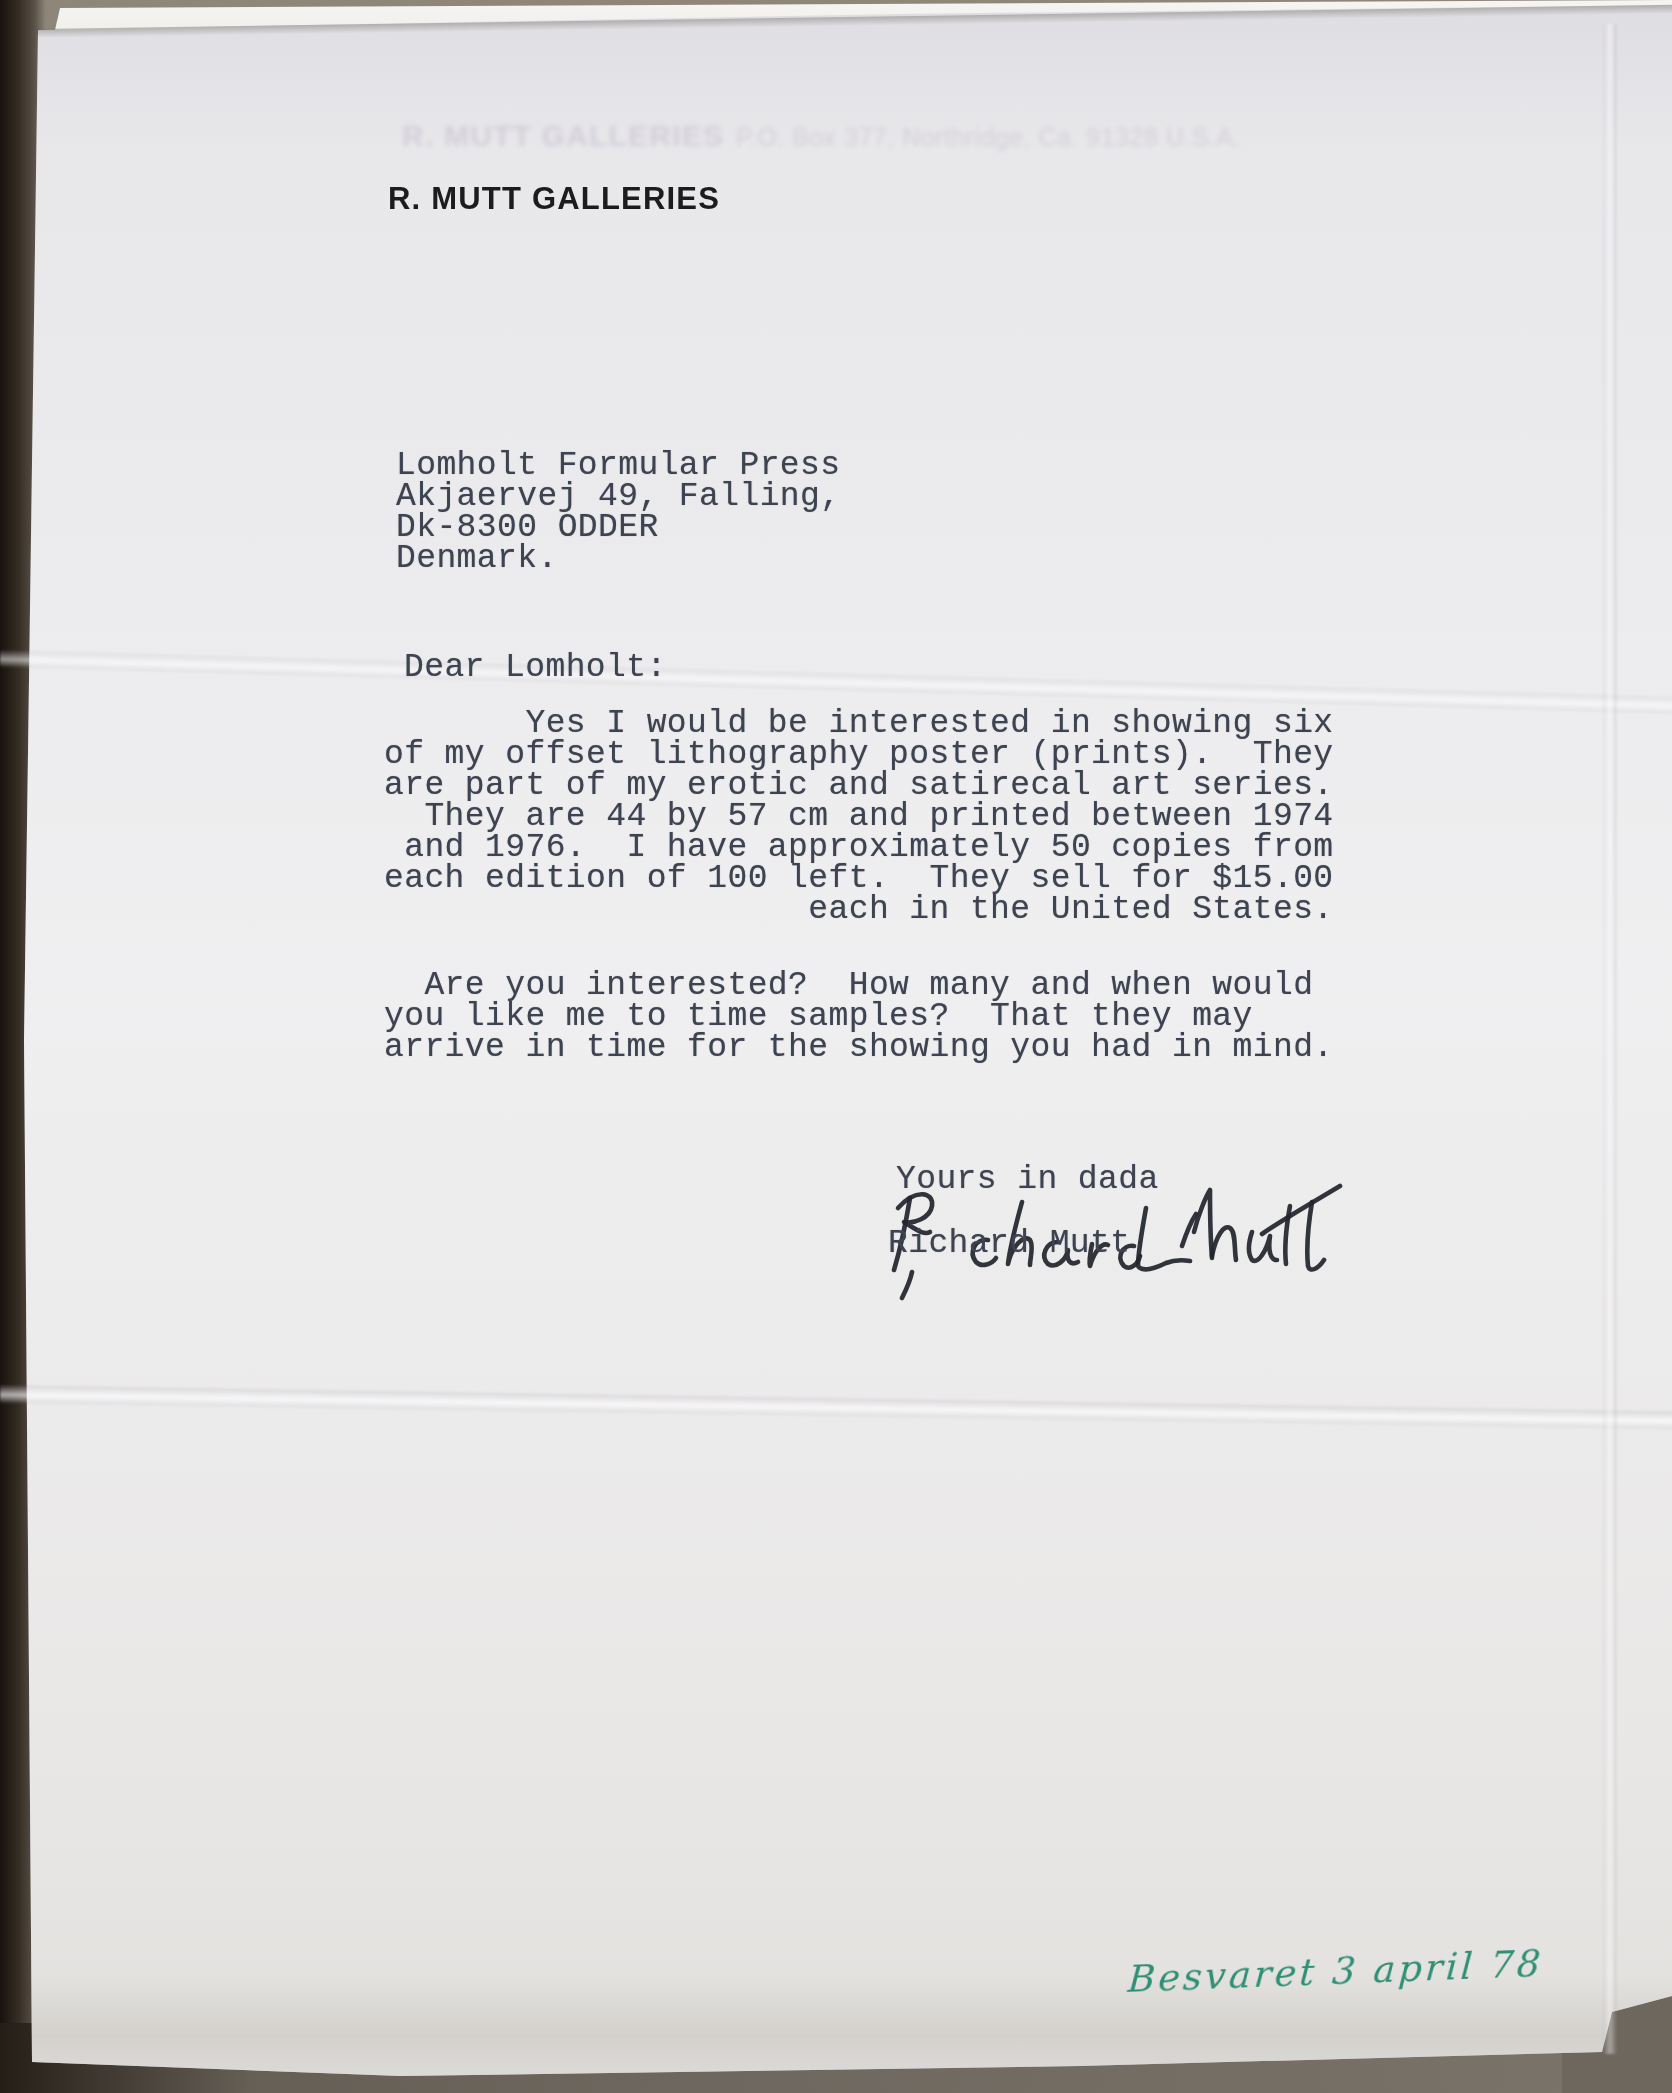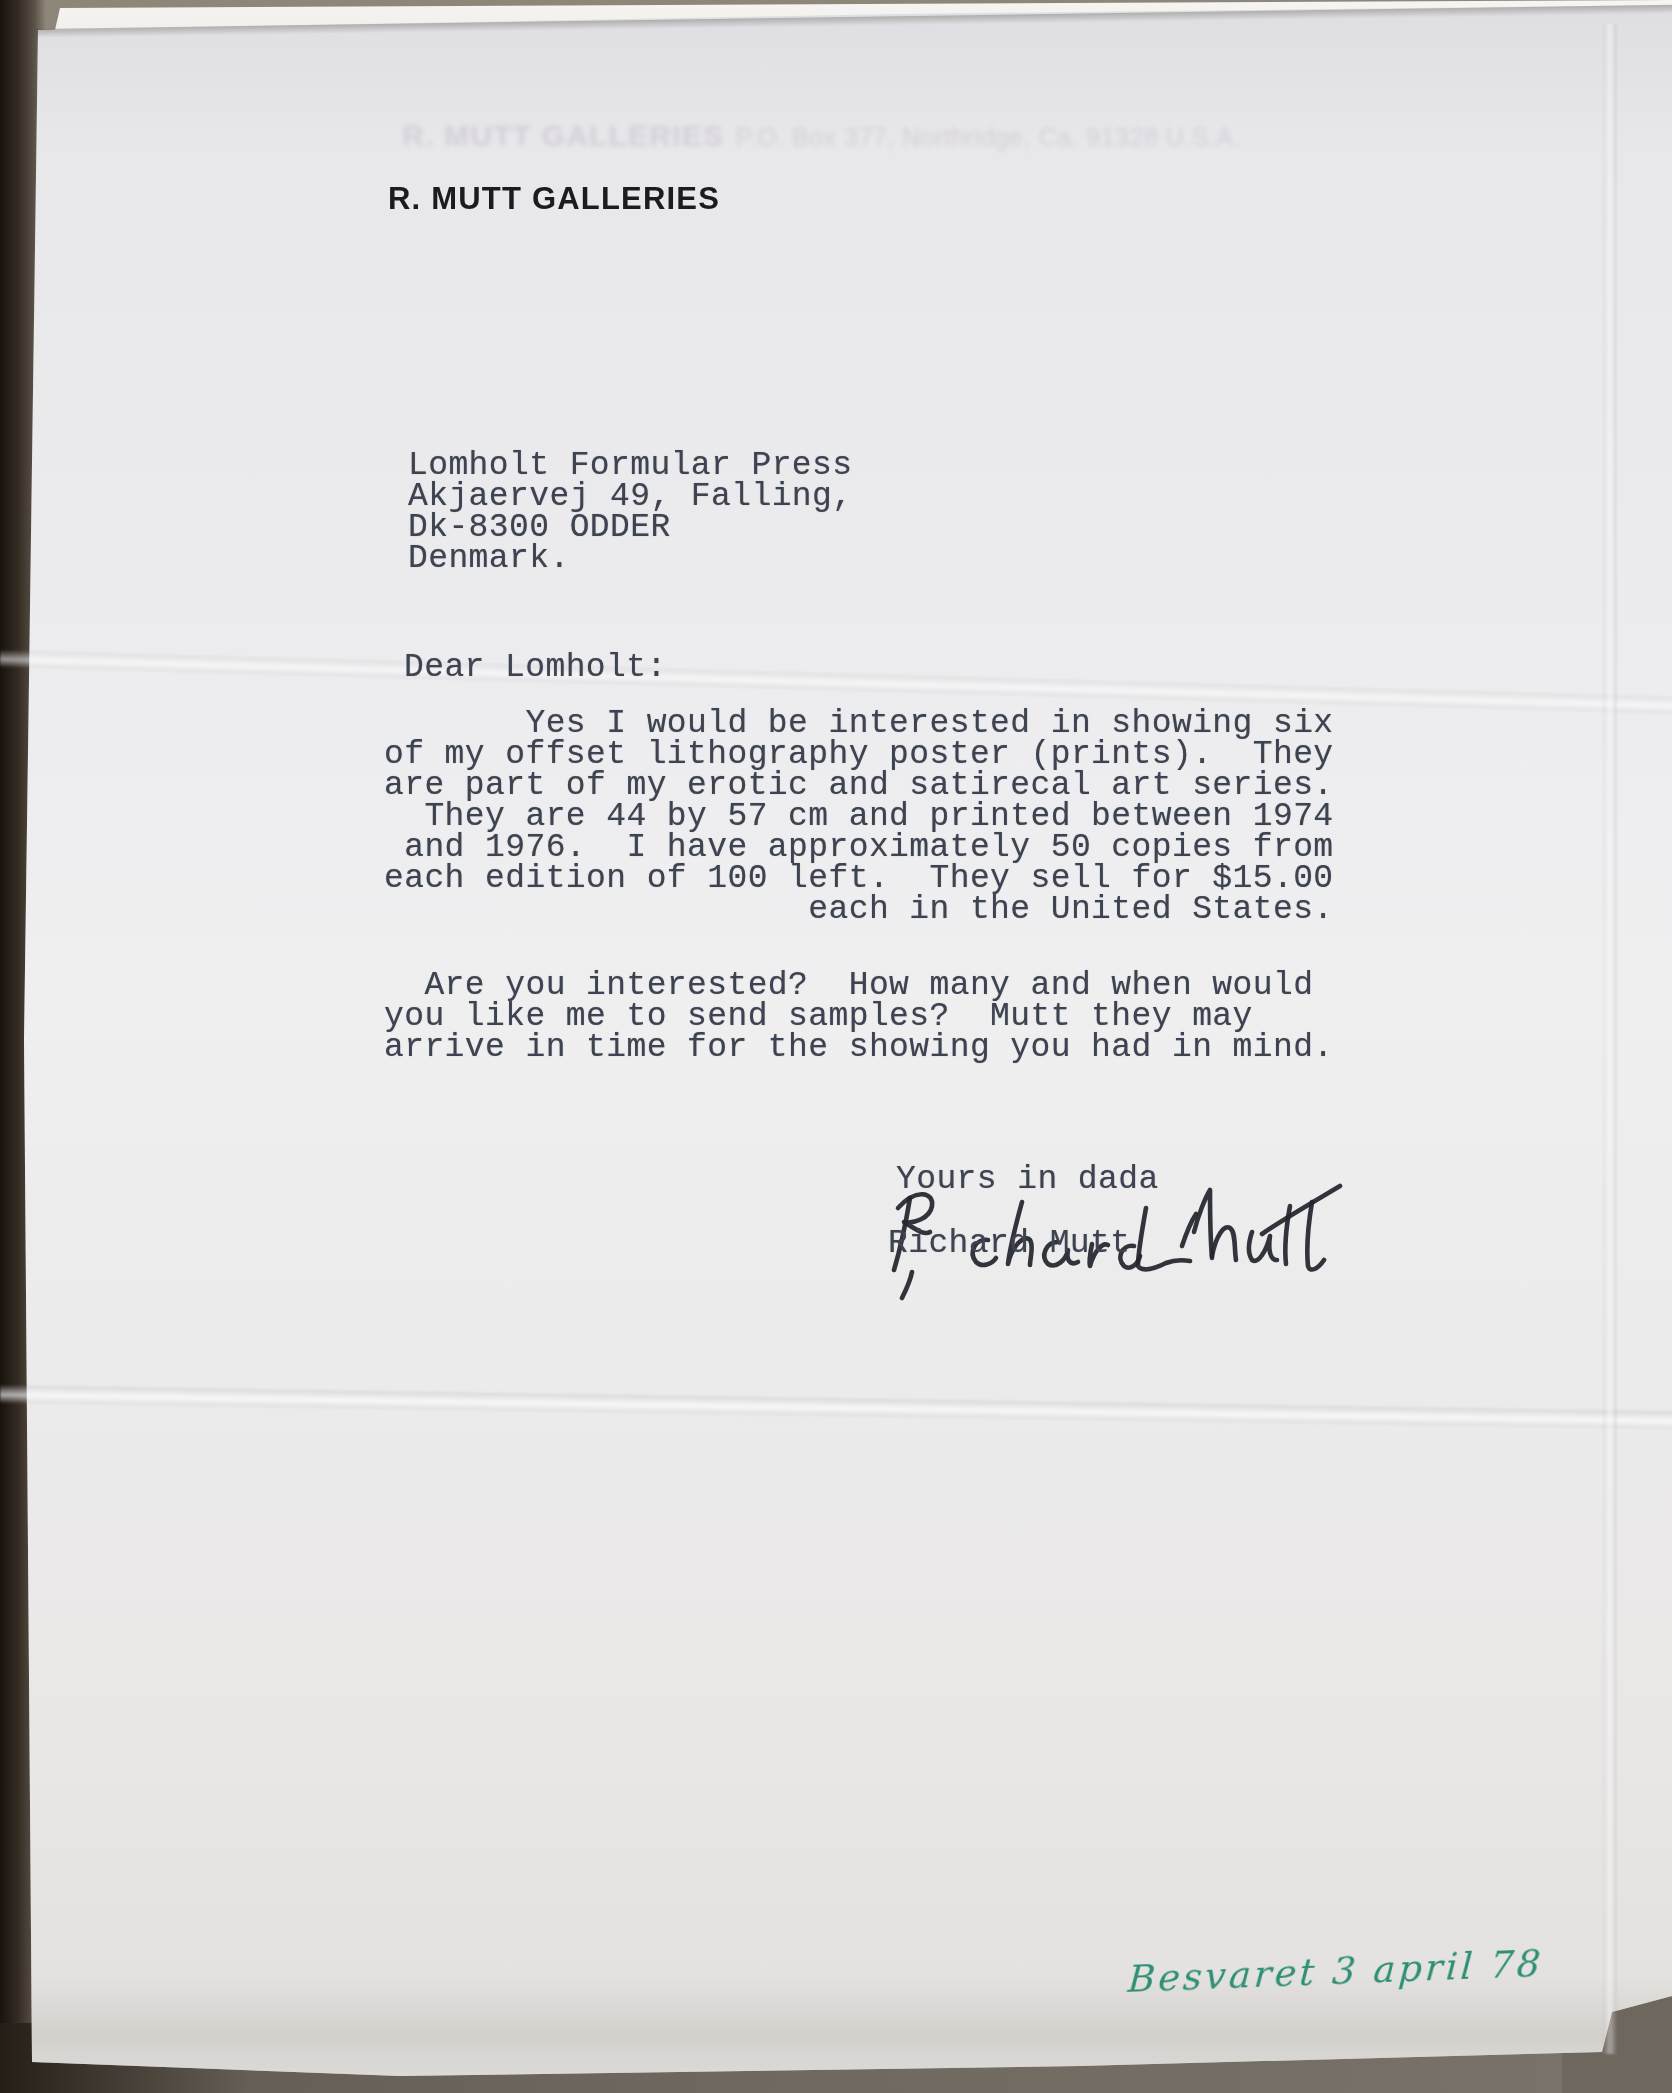--- a/index.html
+++ b/index.html
@@ -78,21 +78,21 @@
     transform-origin:left center;
   }
   
   .type {
     position:absolute;
     font-family:"Liberation Mono","DejaVu Sans Mono",monospace;
     font-size:33px; line-height:31px; letter-spacing:0.4px;
     white-space:pre;
     text-shadow:0 0 1px rgba(60,66,80,0.45);
   }
-  .recipient   { left:408px; top:450px; }
+  .recipient   { left:396px; top:450px; }
   .salutation  { left:384px; top:652px; }
   .para-1      { left:384px; top:708px;text-align:right; }
   .para-2      { left:384px; top:970px; }
   .valediction { left:896px; top:1164px; }
   .typed-name  { left:888px; top:1228px;font-family:Liberation Mono, monospace; }
   
   .signature { position:absolute; left:876px; top:1172px; width:470px; height:140px; }
   .signature path { fill:none; stroke-width:4.6; stroke-linecap:round; stroke-linejoin:round; opacity:0.93; }
   
   .annotation {
@@ -139,21 +139,21 @@
 
   <div class="type para-1" style="color: rgb(61, 67, 80);">  Yes I would be interested in showing six
 of my offset lithography poster (prints).  They
 are part of my erotic and satirecal art series.
 They are 44 by 57 cm and printed between 1974
 and 1976.  I have approximately 50 copies from
 each edition of 100 left.  They sell for $15.00
 each in the United States.</div>
 
   <div class="type para-2" style="color: rgb(61, 67, 80);">  Are you interested?  How many and when would
-you like me to send samples?  Mutt they may
+you like me to time samples?  That they may
 arrive in time for the showing you had in mind.</div>
 
   <div class="type valediction" style="color: rgb(61, 67, 80);">Yours in dada</div>
 
   <svg class="signature" viewBox="0 0 470 140" aria-label="Richard Mutt signature">
     <g stroke="#23262e">
       <path d="M22,36 C40,16 58,20 56,34 C54,46 38,52 28,50 C38,56 48,64 54,60"></path>
       <path d="M34,26 C30,50 24,78 18,98"></path>
       <path d="M36,100 C34,110 30,118 26,126"></path>
       <path d="M112,68 C100,66 92,80 100,90 C106,96 116,92 120,86"></path>

